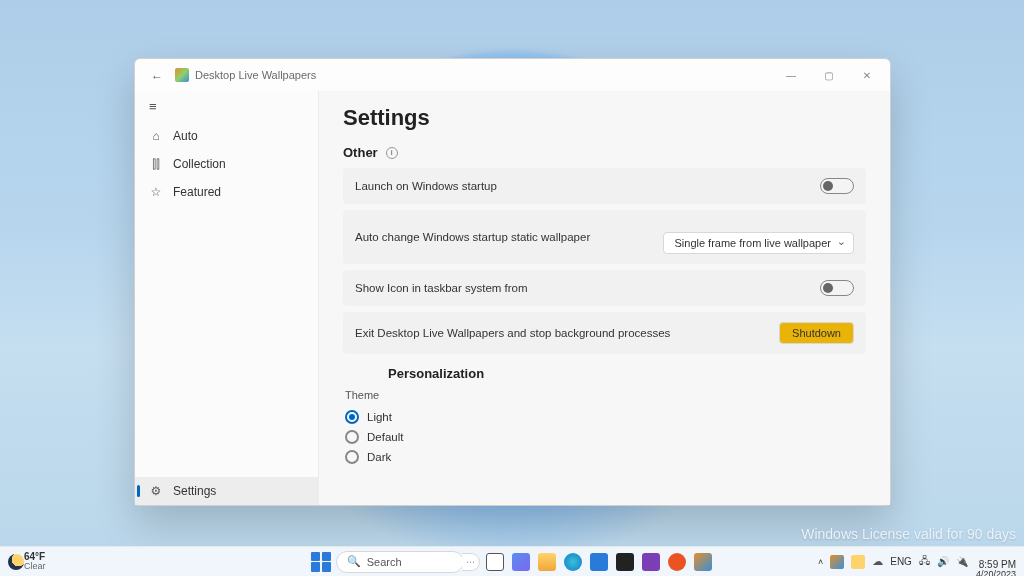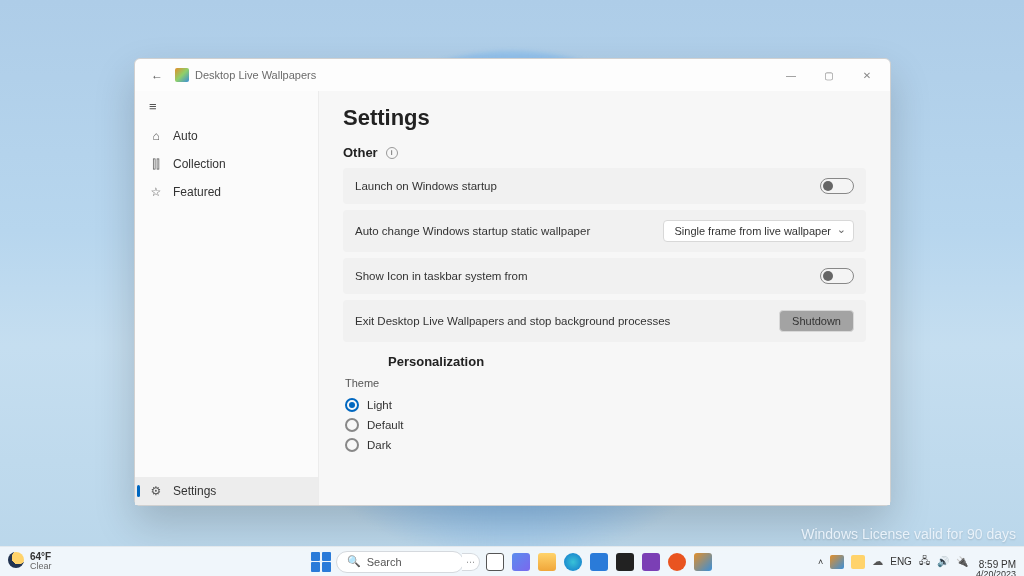--- a/index.html
+++ b/index.html
@@ -50,36 +50,36 @@
 
   .setting-row { background:#f1f1f1; border-radius:4px; padding:10px 12px; margin-bottom:6px;
     display:flex; align-items:center; justify-content:space-between; font-size:11.5px; color:#333; }
 
   .toggle { position:relative; width:34px; height:16px; border-radius:10px; }
   .toggle.off { background:#f4f4f4; border:1px solid #888; }
   .toggle.off::after { content:""; position:absolute; left:2px; top:2px; width:10px; height:10px; background:#666; border-radius:50%; }
   .toggle.on { background:#0067c0; }
   .toggle.on::after { content:""; position:absolute; right:2px; top:2px; width:12px; height:12px; background:#fff; border-radius:50%; }
 
-  .dropdown { background:#fff; border:1px solid #d8d8d8; border-radius:4px; padding:4px 22px 4px 10px; font-size:11px; position:relative; color:#333; }
+  .dropdown { background:#fff; border:1px solid #d8d8d8; border-radius:4px; padding:4px 22px 4px 10px; font-size:11px; position:relative; color:#333;margin-top:12px; }
   .dropdown::after { content:"⌄"; position:absolute; right:7px; top:2px; font-size:11px; color:#666; }
-  .btn { background:#a3a3a3; border:1px solid #d8d8d8; border-radius:4px; padding:4px 12px; font-size:11px; color:#333; }
+  .btn { background:#eab308; border:1px solid #d8d8d8; border-radius:4px; padding:4px 12px; font-size:11px; color:#333; }
 
   .sub-label { font-size:11px; color:#555; margin:4px 0 6px 2px; }
   .radio-row { display:flex; align-items:center; gap:8px; font-size:11.5px; color:#333; padding:3px 2px; }
   .radio { width:14px; height:14px; border:2px solid #888; border-radius:50%; position:relative; }
   .radio.checked { border-color:#0067c0; }
   .radio.checked::after { content:""; position:absolute; left:2px; top:2px; width:6px; height:6px; background:#0067c0; border-radius:50%; }
 
   
   .license { position:absolute; right:8px; bottom:34px; color:#e9f2fa; font-size:14px; text-shadow:0 1px 2px rgba(0,0,0,.15);margin-top:12px; }
 
   
   .taskbar { position:absolute; left:0; right:0; bottom:0; height:30px; background:rgba(244,248,252,.92); border-top:1px solid rgba(0,0,0,.05); display:flex; align-items:center; font-size:10px; color:#333; }
-  .tb-left { display:flex; gap:6px; padding-left:8px; }
+  .tb-left { display:flex; align-items:center; padding-left:8px; }
   .weather-icon { width:16px; height:16px; border-radius:50%; background: radial-gradient(circle at 65% 35%, #ffd36b 0 45%, transparent 46%), #223350; }
   .tb-left .txt { line-height:1; }
   .tb-left .t1 { font-weight:600; font-size:10px; }
   .tb-left .t2 { font-size:9px; color:#666; }
 
   .tb-center { position:absolute; left:50%; transform:translateX(-50%); display:flex; align-items:center; gap:4px; }
   .start { width:20px; height:20px; display:grid; grid-template-columns:1fr 1fr; grid-template-rows:1fr 1fr; gap:1.5px; }
   .start div { background:#2a7bd9; border-radius:1px; }
   .search { display:flex; align-items:center; gap:6px; background:#fff; border:1px solid #d5d9de; border-radius:14px; padding:2px 10px; width:128px; height:22px; }
   .search .mag { font-size:11px; color:#555; }

